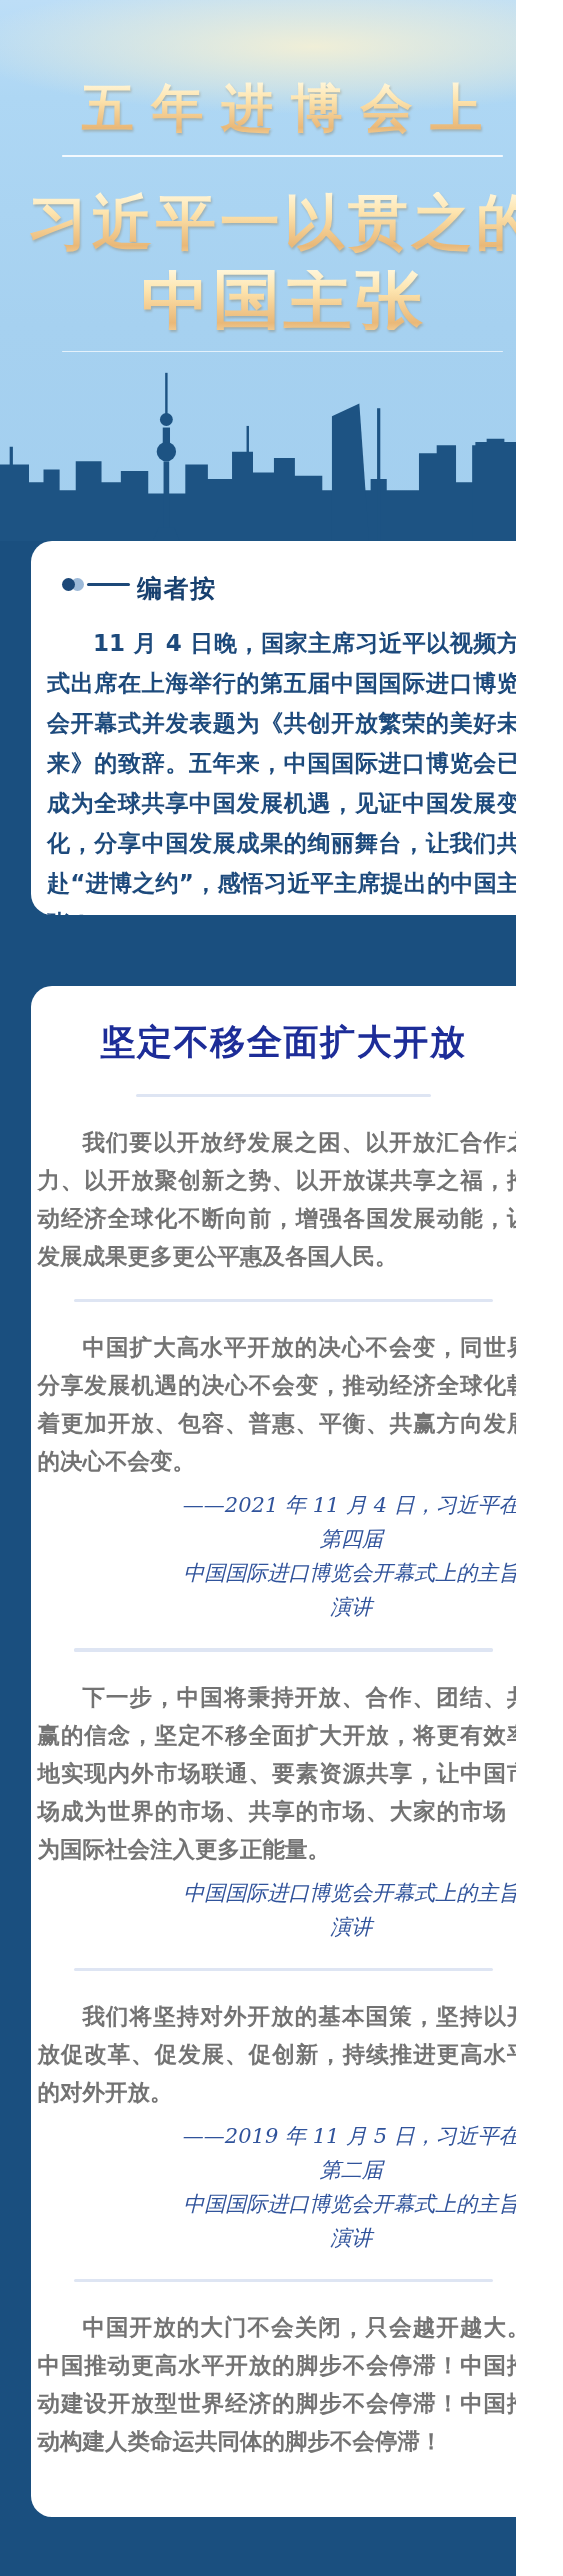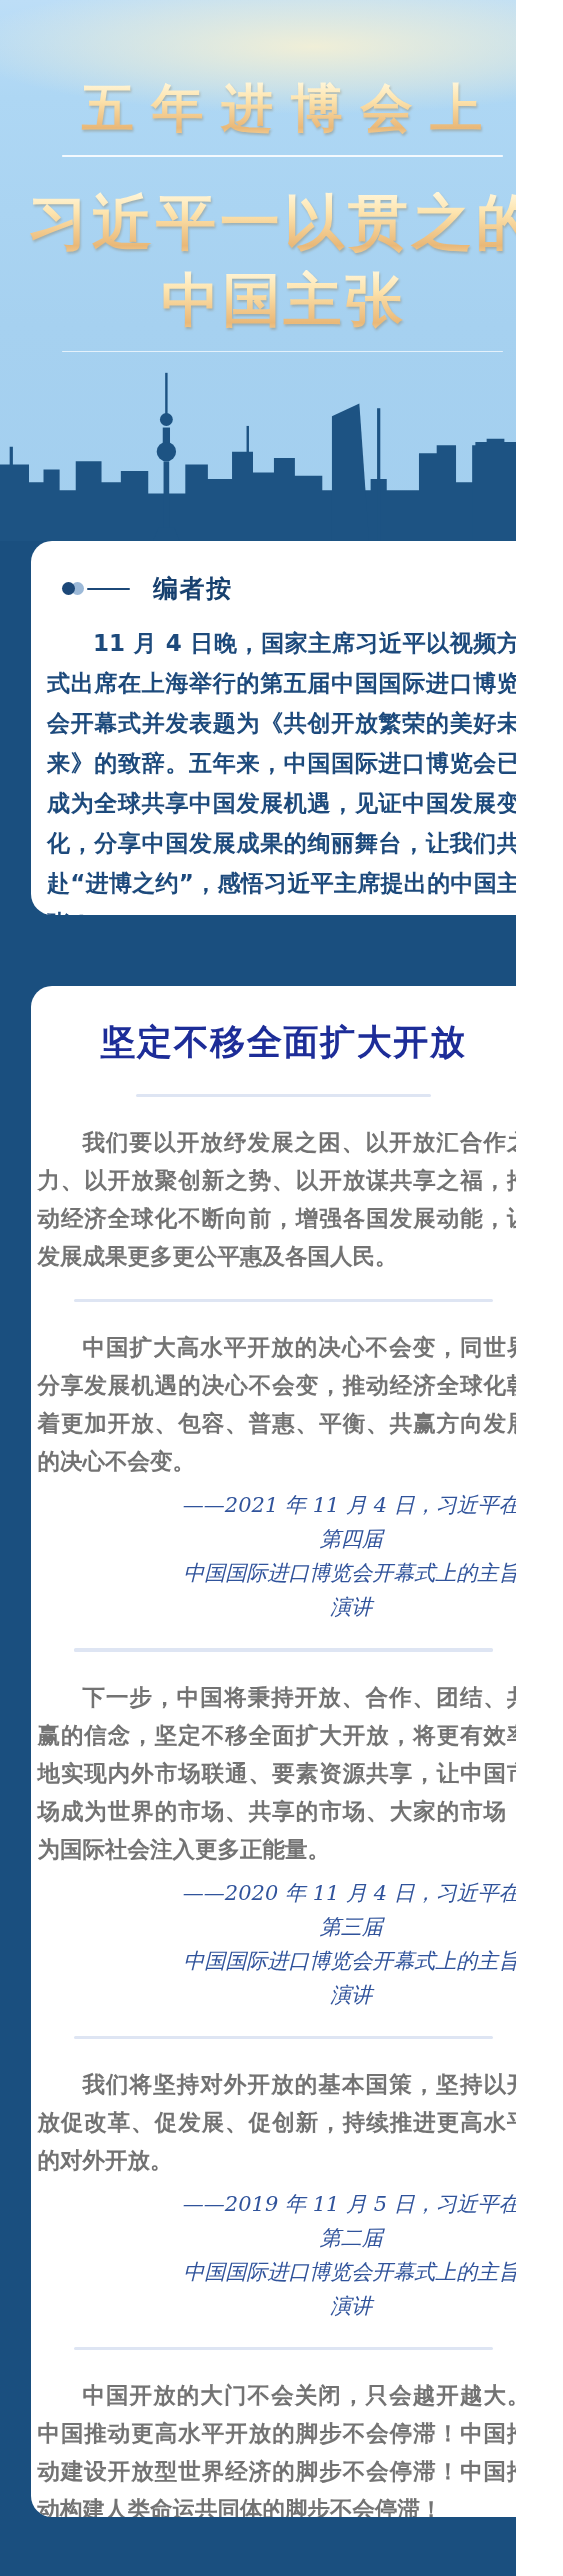--- a/index.html
+++ b/index.html
@@ -13,32 +13,32 @@
     background:radial-gradient(ellipse at 55% 45%,rgba(250,242,210,0.85) 0%,rgba(250,242,210,0.35) 45%,rgba(250,242,210,0) 72%);}
   .gold{position:relative;text-align:center;font-weight:900;color:#f2cf96;
     background:linear-gradient(180deg,#fff6da 0%,#fde4ae 34%,#f4cf94 58%,#e9b878 88%,#f0c98f 100%);
     -webkit-background-clip:text;background-clip:text;
     filter:drop-shadow(1.6px 2.4px 0.8px rgba(125,95,45,0.30));}
   @supports ((-webkit-background-clip:text) or (background-clip:text)){
     .gold{color:transparent;}
   }
   #title1{margin:82px 0 0;font-size:52px;line-height:52px;letter-spacing:17.7px;text-indent:17.7px;}
   #title2{margin:35px 0 17px;font-size:60px;line-height:61px;letter-spacing:4px;text-indent:4px;}
-  #title3{margin:16px 0 16px;font-size:58px;line-height:60px;letter-spacing:3.2px;text-indent:3.2px;}
+  #title3{margin:16px 0 16px;font-size:68px;line-height:60px;letter-spacing:3.2px;text-indent:3.2px;}
   .hdr-line{width:441px;height:1.6px;margin:21px auto 0;background:rgba(255,255,255,0.85);border-radius:0.8px;}
   .hdr-line.second{margin-top:21px;background:rgba(255,255,255,0.7);}
   #skyline{position:absolute;left:0;bottom:0;width:564px;height:173px;display:block;}
 
   
   .card{position:absolute;left:31px;width:505px;background:#ffffff;border-radius:21px;overflow:hidden;}
   #editor-card{top:541px;height:374px;}
   #main-card{top:986px;height:1531px;}
 
   
-  .note-head{margin:31px 0 0 29px;display:flex;align-items:center;gap:16px;}
+  .note-head{margin:31px 0 0 29px;display:flex;}
   .note-icon{position:relative;width:77px;height:24px;display:inline-block;}
   .note-icon .dot{position:absolute;width:13px;height:13px;border-radius:50%;top:5.6px;}
   .note-icon .dot-dark{left:1.6px;background:#1c4878;z-index:2;}
   .note-icon .dot-light{left:10.5px;background:#9cb9d8;z-index:1;}
   .note-icon .bar{position:absolute;left:27px;top:11.3px;width:43px;height:2.4px;background:#1c4878;border-radius:1.6px;}
   .note-label{font-size:25px;font-weight:bold;color:#17406f;letter-spacing:1.6px;}
   .note-body{margin:17.7px 16px 0;font-size:23px;line-height:40px;font-weight:600;
     color:#1d4a7c;text-align:justify;text-indent:2em;}
 
   
@@ -108,21 +108,20 @@
       <div class="q-attr">
         <div>——2021 年 11 月 4 日，习近平在第四届</div>
         <div>中国国际进口博览会开幕式上的主旨演讲</div>
       </div>
     </div>
     <div class="sec-divider"></div>
 
     <div>
       <p class="q-text">下一步，中国将秉持开放、合作、团结、共赢的信念，坚定不移全面扩大开放，将更有效率地实现内外市场联通、要素资源共享，让中国市场成为世界的市场、共享的市场、大家的市场，为国际社会注入更多正能量。</p>
       <div class="q-attr">
-        <div>——2020 年 11 月 4 日，习近平在第三届</div>
         <div>中国国际进口博览会开幕式上的主旨演讲</div>
       </div>
     </div>
     <div class="sec-divider"></div>
 
     <div>
       <p class="q-text">我们将坚持对外开放的基本国策，坚持以开放促改革、促发展、促创新，持续推进更高水平的对外开放。</p>
       <div class="q-attr">
         <div>——2019 年 11 月 5 日，习近平在第二届</div>
         <div>中国国际进口博览会开幕式上的主旨演讲</div>

